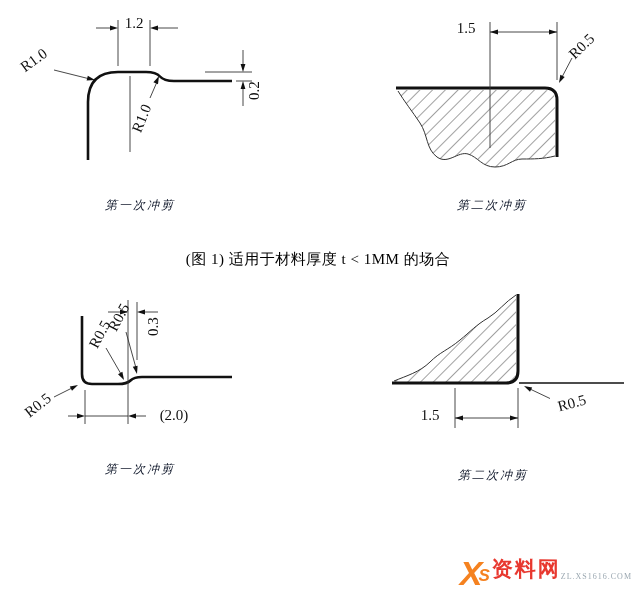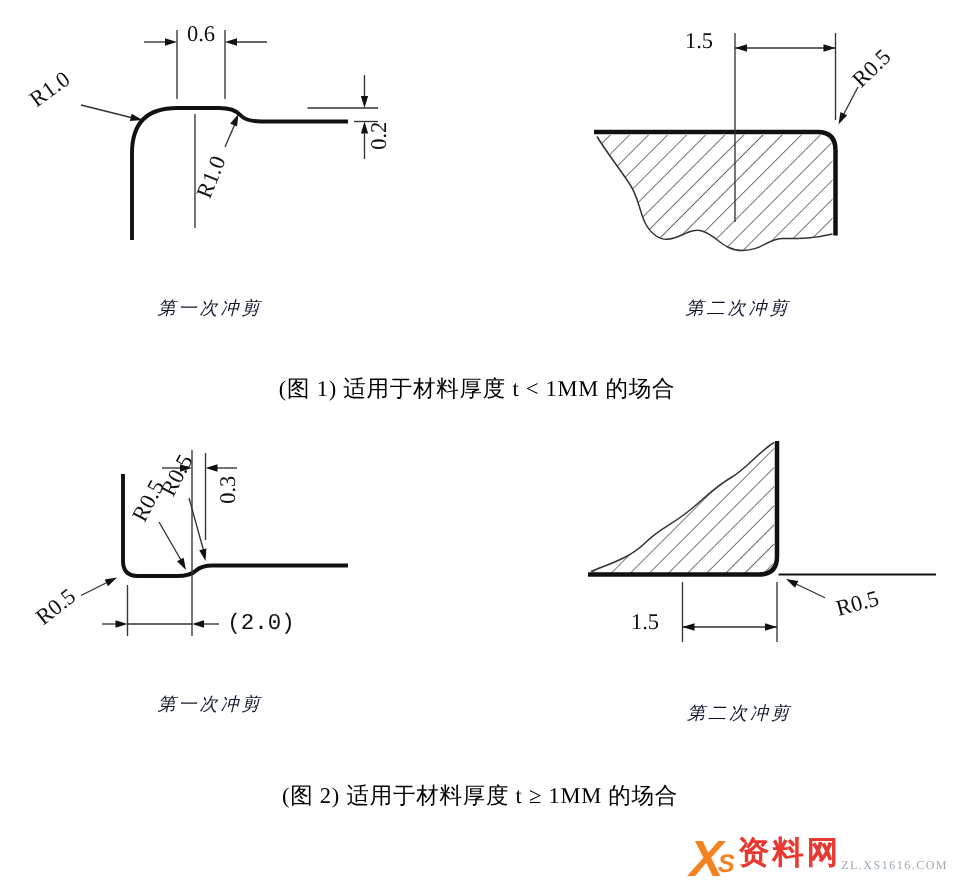--- a/index.html
+++ b/index.html
@@ -116,44 +116,43 @@
         <line x1="550" y1="398.5" x2="530" y2="389"></line>
       </g>
       <g fill="#111" stroke="none">
         <polygon points="455,418 463,415.5 463,420.5"></polygon>
         <polygon points="518,418 510,415.5 510,420.5"></polygon>
         <polygon points="524,386 532.2,387.4 530,391.8"></polygon>
       </g>
     </g>
   </svg>
 
-  <div class="lbl dim" style="left:114px; top:15px; width:40px;">0.6</div>
+  <div class="lbl dim" style="left:114px; top:15px; width:40px;">1.2</div>
   <div class="lbl dim rot" style="left:12px; top:52px; width:44px; transform:rotate(-36deg);">R1.0</div>
   <div class="lbl dim rot" style="left:120px; top:110px; width:44px; transform:rotate(-68deg);">R1.0</div>
   <div class="lbl dim rot" style="left:239px; top:82px; width:30px; transform:rotate(-90deg);">0.2</div>
   <div class="lbl cap" style="left:85px; top:197px; width:110px;">第一次冲剪</div>
 
   <div class="lbl dim" style="left:448px; top:20px; width:36px;">1.5</div>
   <div class="lbl dim rot" style="left:558px; top:38px; width:48px; transform:rotate(-44deg);">R0.5</div>
   <div class="lbl cap" style="left:437px; top:197px; width:110px;">第二次冲剪</div>
 
   <div class="lbl note" style="left:118px; top:250px; width:400px;">(图 1)  适用于材料厚度 t &lt; 1MM 的场合</div>
 
   <div class="lbl dim rot" style="left:78px; top:326px; width:44px; transform:rotate(-62deg);">R0.5</div>
   <div class="lbl dim rot" style="left:97px; top:309px; width:44px; transform:rotate(-62deg);">R0.5</div>
   <div class="lbl dim rot" style="left:138px; top:318px; width:30px; transform:rotate(-90deg);">0.3</div>
   <div class="lbl dim rot" style="left:15px; top:397px; width:46px; transform:rotate(-38deg);">R0.5</div>
-  <div class="lbl dim" style="left:148px; top:407px; width:52px;font-family:Liberation Mono, monospace;">(2.0)</div>
+  <div class="lbl dim" style="left:148px; top:407px; width:52px;">(2.0)</div>
   <div class="lbl cap" style="left:85px; top:461px; width:110px;">第一次冲剪</div>
 
   <div class="lbl dim" style="left:412px; top:407px; width:36px;">1.5</div>
   <div class="lbl dim rot" style="left:548px; top:395px; width:48px; transform:rotate(-15deg);">R0.5</div>
   <div class="lbl cap" style="left:438px; top:467px; width:110px;">第二次冲剪</div>
 
-  <div class="lbl note" style="left:100px; top:521px; width:440px;">(图 2)   适用于材料厚度 t ≥ 1MM 的场合</div>
 
   <div class="wm">
     <span class="wm-logo-x">X</span>
     <span class="wm-logo-s">S</span>
     <div class="wm-text">
       <div class="wm-name">资料网</div>
       <div class="wm-url">ZL.XS1616.COM</div>
     </div>
   </div>
 

